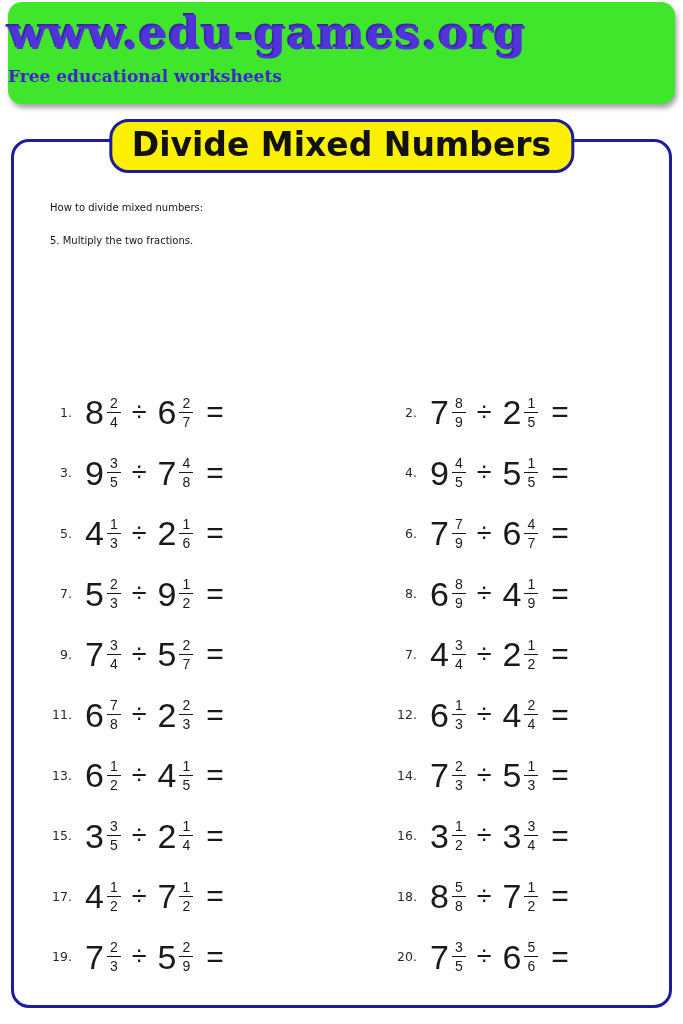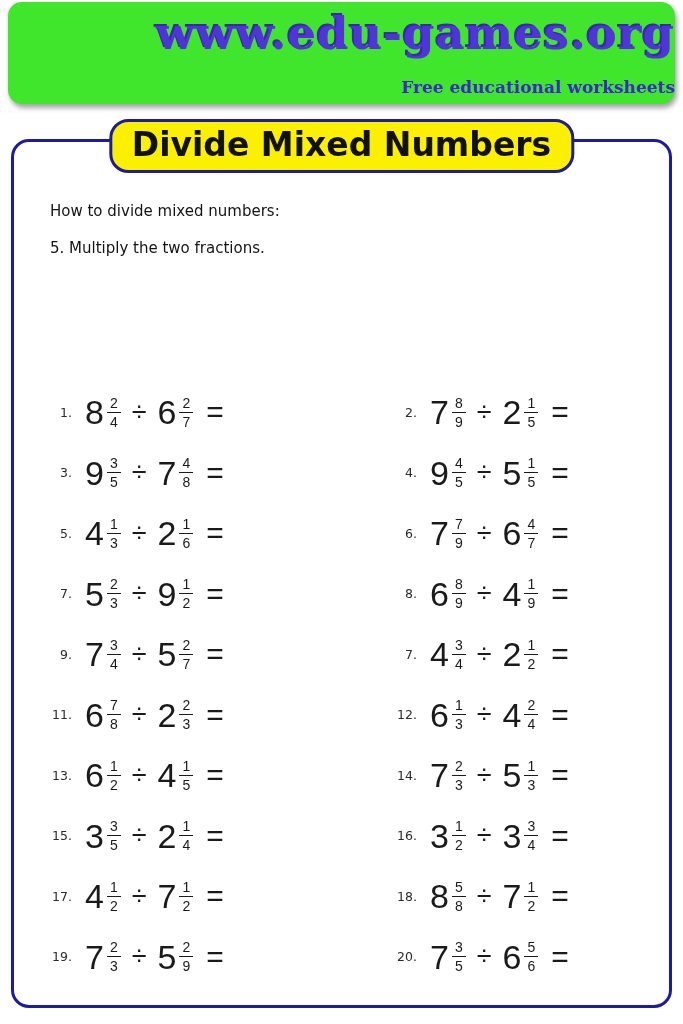--- a/index.html
+++ b/index.html
@@ -13,38 +13,38 @@
   }
 
   
   .header-box {
     position: absolute;
     left: 8px; top: 2px;
     width: 667px; height: 102px;
     background: #3fe62b;
     border-radius: 14px;
     box-shadow: 2px 4px 5px rgba(90,90,90,0.55);
-    text-align: right;
+    text-align: left;
   }
   .site-title {
     font-family: "DejaVu Serif", serif;
     font-weight: bold;
     font-size: 45px;
     line-height: 1.1;
     color: #5134d9;
     letter-spacing: 1px;
     padding-top: 7px;
     text-shadow: -2px -2px 0 #3b28a8;
   }
   .tagline {
     font-family: "DejaVu Serif", serif;
     font-weight: bold;
     font-size: 17px;
     color: #4123d0;
-    margin-top: 18px;
+    margin-top: 7px;
   }
 
   
   .sheet-box {
     position: absolute;
     left: 11px; top: 139px;
     width: 661px; height: 869px;
     background: #ffffff;
     border: 3px solid #1c1c9c;
     border-radius: 18px;
@@ -61,21 +61,21 @@
     font-weight: bold;
     color: #111111;
     white-space: nowrap;
     z-index: 2;
   }
 
   
   .instructions {
     position: absolute;
     left: 50px; top: 202px;
-    font-size: 15px;
+    font-size: 10px;
     color: #141414;
   }
   .instructions .heading { margin-bottom: 19px; }
   .instructions .line { line-height: 18.8px; }
 
   
   .problems {
     position: absolute;
     left: 45px; top: 382px;
     width: 610px;

